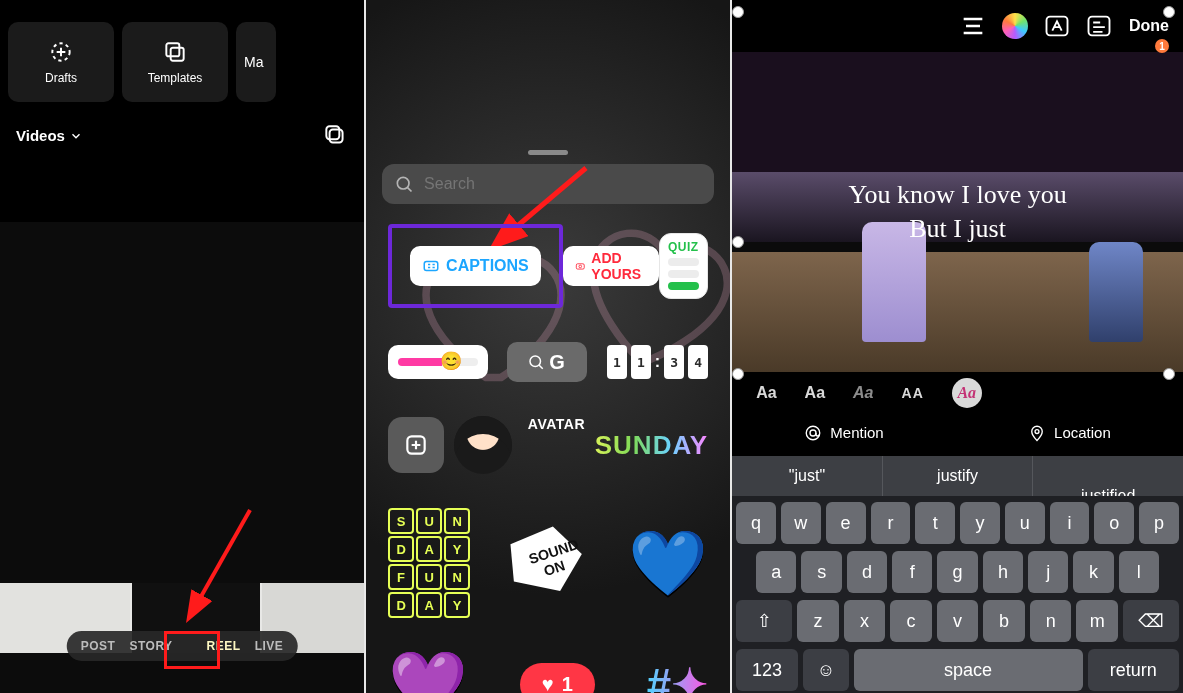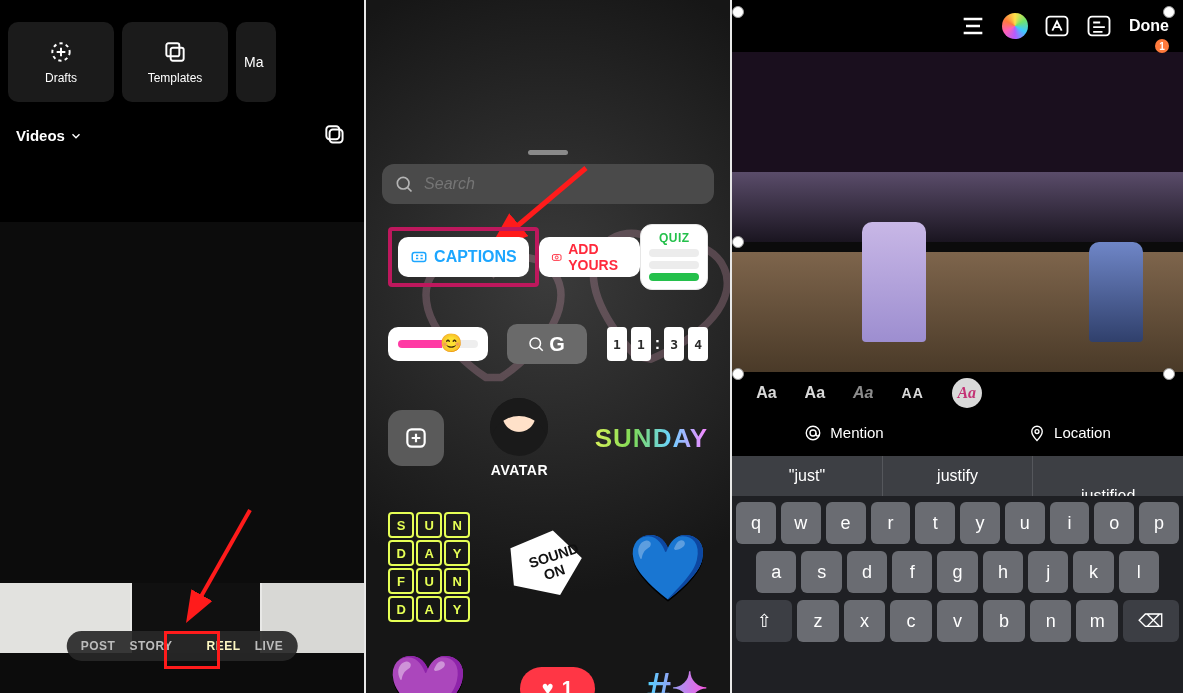--- a/index.html
+++ b/index.html
@@ -43,41 +43,41 @@
 
   
   .p2-backdrop { position:absolute; inset:0; background: radial-gradient(circle at 50% 40%, #3b3b3b 0%, #161616 70%); }
   .heart-ghost { position:absolute; width:220px; height:180px; opacity:.22; }
   .heart-ghost svg { width:100%; height:100%; }
   .hg1 { left:10px; top:220px; }
   .hg2 { right:-30px; top:200px; transform:rotate(12deg); }
   .p2-sheethandle { position:absolute; top:150px; left:50%; transform:translateX(-50%); width:40px; height:5px; background:#8a8a8a; border-radius:3px; }
   .p2-search { position:absolute; top:164px; left:16px; right:16px; height:40px; background:#4a4a4a; border-radius:12px; display:flex; align-items:center; gap:10px; padding:0 12px; color:#cfcfcf; }
   .p2-search svg { width:20px; height:20px; opacity:.8; }
-  .p2-search input { background:transparent; border:0; outline:0; color:#e6e6e6; font-size:16px; flex:1;font-style:italic; }
+  .p2-search input { background:transparent; border:0; outline:0; color:#e6e6e6; font-size:16px; flex:1; }
 
   .sticker-grid { position:absolute; top:224px; left:22px; right:22px; display:flex; flex-direction:column; gap:34px; }
   .srow { display:flex; justify-content:space-between; align-items:center; }
   .pill { background:#fff; border-radius:10px; height:40px; display:flex; align-items:center; justify-content:center; padding:0 12px; font-weight:800; }
   .pill.captions { color:#1ca6ff; gap:6px; font-size:16px; }
   .pill.addyours { color:#ff2a3c; gap:6px; font-size:14px; }
   .quiz { width:86px; height:66px; background:#fff; border:1px solid #e6e6e6; border-radius:12px; display:flex; flex-direction:column; align-items:center; padding:6px 8px; gap:4px; }
   .quiz .qt { color:#24c04b; font-weight:800; font-size:12px; letter-spacing:.5px; }
   .quiz .line { width:100%; height:8px; background:#ececec; border-radius:5px; }
   .quiz .line.ok { background:#24c04b; }
-  .redframe { border:4px solid #be185d; padding:6px; border-radius:4px;text-align:center; }
+  .redframe { border:4px solid #6d28d9; padding:18px; border-radius:4px;text-align:center; }
   .slider { width:100px; height:34px; background:#fff; border-radius:10px; display:flex; align-items:center; padding:0 10px; }
   .slider .track { width:100%; height:8px; background:linear-gradient(90deg,#ff3aa4 55%, #eee 55%); border-radius:4px; position:relative; }
   .slider .track::after { content:"😊"; position:absolute; left:42px; top:-8px; font-size:18px; }
   .gif { width:80px; height:40px; background:#6a6a6a; border-radius:10px; display:flex; align-items:center; justify-content:center; color:#fff; font-weight:800; gap:4px; font-size:20px; letter-spacing:3px; }
   .clock { display:flex; gap:4px; }
   .clock .d { width:20px; height:34px; background:#fff; color:#2b2b2b; border-radius:4px; display:flex; align-items:center; justify-content:center; font-weight:800; font-family:monospace; }
   .clock .sep { color:#fff; font-weight:800; align-self:center; }
   .addtile { width:56px; height:56px; background:#5a5a5a; border-radius:14px; display:flex; align-items:center; justify-content:center; color:#fff; }
-  .avatar { display:flex; flex-direction:column; align-items:center; gap:6px; color:#fff; font-size:14px; font-weight:700; letter-spacing:.5px; }
+  .avatar { display:flex; flex-direction:row; align-items:flex-start; gap:16px; color:#fff; font-size:14px; font-weight:700; letter-spacing:.5px; }
   .avatar .face { width:58px; height:58px; border-radius:50%; background: radial-gradient(circle at 50% 30%, #ffe1c9 0 32%, #1a1a1a 34% 100%); box-shadow: inset 0 18px 0 0 #1a1a1a; position:relative; }
   .sunday { font-weight:900; font-size:26px; letter-spacing:1px; background:linear-gradient(90deg,#d7f25a,#7ed957,#6bd3ff,#fd85ff); -webkit-background-clip:text; color:transparent; text-shadow:0 0 0 rgba(0,0,0,0); }
   .funday { display:grid; grid-template-columns:repeat(3,26px); gap:2px; }
   .funday span { width:26px;height:26px;display:flex;align-items:center;justify-content:center;font-weight:900; color:#e6ff55; border:2px solid #e6ff55; border-radius:4px; font-size:13px; }
   .soundon { width:90px; height:80px; color:#fff; transform:rotate(-8deg); display:flex; align-items:center; justify-content:center; }
   .heart-emoji { font-size:64px; line-height:1; text-shadow:0 2px 0 #000; }
   .cyan { color:#3fe0ff; }
   .likes { background:#ff3645; color:#fff; border-radius:22px; padding:10px 22px; font-weight:800; font-size:20px; display:flex; gap:8px; align-items:center; }
   .hashstar { font-size:44px; font-weight:900; background:linear-gradient(90deg,#50d3ff,#ff55e2); -webkit-background-clip:text; color:transparent; }
   .purpleheart { color:#b15cff; }
@@ -354,20 +354,24 @@
       <div class="person personA"></div>
       <div class="person personB"></div>
     </div>
 
     <div class="sel-dot" style="top:6px; left:0;"></div>
     <div class="sel-dot" style="top:6px; right:8px;"></div>
     <div class="sel-dot" style="top:368px; left:0;"></div>
     <div class="sel-dot" style="top:368px; right:8px;"></div>
     <div class="sel-dot" style="top:236px; left:0;"></div>
 
+    <div class="p3-caption">
+      <div>You know I love you</div>
+      <div>But I just</div>
+    </div>
 
     <div class="font-row">
       <span class="font-chip">Aa</span>
       <span class="font-chip">Aa</span>
       <span class="font-chip italic">Aa</span>
       <span class="font-chip small">AA</span>
       <span class="font-chip circle">Aa</span>
     </div>
 
     <div class="tag-row">
@@ -422,16 +426,22 @@
         <div class="key dark wide1">⇧</div>
         <div class="key">z</div>
         <div class="key">x</div>
         <div class="key">c</div>
         <div class="key">v</div>
         <div class="key">b</div>
         <div class="key">n</div>
         <div class="key">m</div>
         <div class="key dark wide1">⌫</div>
       </div>
+      <div class="krow">
+        <div class="key dark wide1">123</div>
+        <div class="key dark" style="flex:1">☺</div>
+        <div class="key space">space</div>
+        <div class="key dark wide2">return</div>
+      </div>
     </div>
   </div>
 
 </div>
 
 </body></html>

